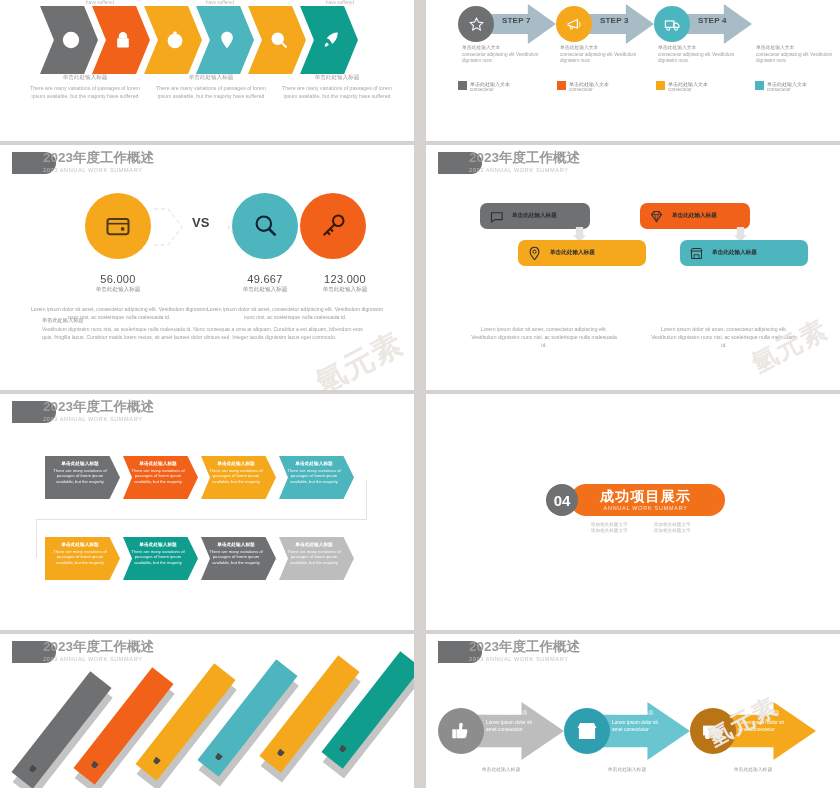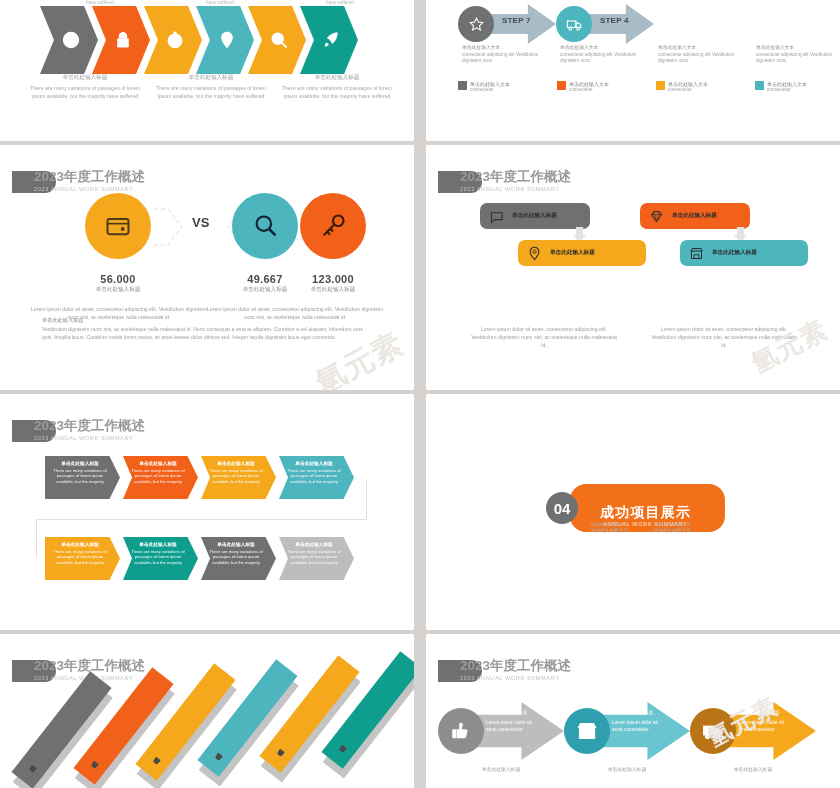--- a/index.html
+++ b/index.html
@@ -13,21 +13,21 @@
     display:grid;
     grid-template-columns:414px 414px;
     grid-template-rows:141px 245px 236px 166px;
     column-gap:12px; row-gap:4px;
     padding:0 0 0 0;
   }
   .slide {
     background:#fff; position:relative; overflow:hidden;
   }
   
-  .titlebar { position:absolute; left:12px; top:24px; display:flex; align-items:flex-start; }
+  .titlebar { position:absolute; left:12px; top:5px; display:flex; align-items:flex-start;gap:9px; }
   .titlebar .pill {
     width:44px; height:22px; background:#6f7072;
     border-radius:0 14px 14px 0; margin-top:2px;
   }
   .titlebar .txt { margin-left:-22px; }
   .titlebar .t-cn {
     font-size:13.5px; font-weight:bold; color:#9a9a9a; letter-spacing:0px; line-height:15px;
   }
   .titlebar .t-en {
     font-size:5.6px; color:#c3c3c3; letter-spacing:.6px; margin-top:2px;
@@ -96,21 +96,21 @@
   .vs-circles { position:relative; height:78px; }
   .vs-c {
     position:absolute; width:66px; height:66px; border-radius:50%;
     display:flex; align-items:center; justify-content:center;
   }
   .vs-c svg { width:28px; height:28px; }
   .vs-label { position:absolute; font-size:13px; font-weight:bold; color:#3f3f3f; }
   .vs-brk { position:absolute; }
   .vs-nums { position:relative; margin-top:2px; height:30px; }
   .vs-num { position:absolute; text-align:center; width:90px; }
-  .vs-num .n { font-size:11px; font-weight:bold; color:#4b4b4b; letter-spacing:.3px; }
+  .vs-num .n { font-size:11px; font-weight:normal; color:#4b4b4b; letter-spacing:.3px; }
   .vs-num .c { font-size:5.6px; color:#8d8d8d; margin-top:1px; }
   .vs-paras { position:relative; margin-top:2px; height:34px; }
   .vs-para { position:absolute; width:182px; text-align:center; font-size:5.2px;
              color:#9e9e9e; line-height:8px; }
   .vs-foot { position:absolute; left:42px; top:172px; width:330px; }
   .vs-foot .h { font-size:5.2px; color:#8d8d8d; margin-bottom:2px; }
   .vs-foot .p { font-size:5.1px; color:#a0a0a0; line-height:7.6px; }
 
   
   .ban-group { position:absolute; }
@@ -142,21 +142,21 @@
 
   
   .sec { position:absolute; left:120px; top:90px; display:flex; align-items:center; }
   .sec .num {
     width:32px; height:32px; border-radius:50%; background:#6f7072; color:#fff;
     font-size:15px; font-weight:bold; display:flex; align-items:center; justify-content:center;
     position:relative; z-index:2;
   }
   .sec .bar {
     margin-left:-8px; background:#f2701a; border-radius:16px;
-    padding:20px 34px 5px 30px; text-align:center;
+    padding:4px 34px 5px 30px; text-align:center;
   }
   .sec .bar .cn { font-size:14px; font-weight:bold; color:#fff; letter-spacing:1.2px; }
   .sec .bar .en { font-size:5.4px; color:#ffe6d2; letter-spacing:.8px; margin-top:-1px; }
   .sec-bullets {
     position:absolute; left:162px; top:128px; width:120px;
     display:grid; grid-template-columns:1fr 1fr; gap:1px 6px;
   }
   .sec-bullets span { font-size:4.6px; color:#b4b4b4; white-space:nowrap; }
   .sec-bullets span::before { content:"· "; color:#c9c9c9; }
 
@@ -265,20 +265,31 @@
   <div class="slide">
     <div class="steps">
       <div class="step">
         <div class="arrow"></div>
         <div class="circ" style="background:#6f7072">
           <svg viewBox="0 0 24 24">
               <path d="M12 3l2.7 5.6 6.1.8-4.5 4.2 1.1 6-5.4-3-5.4 3 1.1-6L3.2 9.4l6.1-.8z" fill="none" stroke="#fff" stroke-width="1.5"></path>
             </svg>
         </div>
         <div class="lbl">STEP 7</div>
+      </div>
+      <div class="step">
+        <div class="arrow"></div>
+        <div class="circ" style="background:#f5a81c">
+          <svg viewBox="0 0 24 24">
+              <path d="M3 11l13-6v12L3 13z" fill="none" stroke="#fff" stroke-width="1.6"></path>
+              <path d="M6 13v5h3v-4" fill="none" stroke="#fff" stroke-width="1.4"></path>
+              <path d="M18 8c2.5 1.2 2.5 6.8 0 8" fill="none" stroke="#fff" stroke-width="1.3"></path>
+            </svg>
+        </div>
+        <div class="lbl">STEP 3</div>
       </div>
       <div class="step">
         <div class="arrow"></div>
         <div class="circ" style="background:#4cb5bd">
           <svg viewBox="0 0 24 24">
               <rect x="2" y="7" width="12" height="9" fill="none" stroke="#fff" stroke-width="1.6"></rect>
               <path d="M14 10h4l3 3v3h-7z" fill="none" stroke="#fff" stroke-width="1.6"></path>
               <circle cx="6" cy="18" r="2" fill="none" stroke="#fff" stroke-width="1.5"></circle>
               <circle cx="17" cy="18" r="2" fill="none" stroke="#fff" stroke-width="1.5"></circle>
             </svg>
@@ -375,21 +386,21 @@
       </div>
       <div class="vs-nums">
         <div class="vs-num" style="left:73px">
           <div class="n">56.000</div>
           <div class="c">单击此处输入标题</div>
         </div>
         <div class="vs-num" style="left:220px">
           <div class="n">49.667</div>
           <div class="c">单击此处输入标题</div>
         </div>
-        <div class="vs-num" style="left:288px">
+        <div class="vs-num" style="left:300px">
           <div class="n">123.000</div>
           <div class="c">单击此处输入标题</div>
         </div>
       </div>
       <div class="vs-paras">
         <div class="vs-para" style="left:28px;top:0">Lorem ipsum dolor sit amet, consectetur adipiscing elit. Vestibulum dignissim nunc nisi, ac scelerisque nulla malesuada id.</div>
         <div class="vs-para" style="left:204px;top:0">Lorem ipsum dolor sit amet, consectetur adipiscing elit. Vestibulum dignissim nunc nisi, ac scelerisque nulla malesuada id.</div>
       </div>
     </div>
     <div class="vs-foot">

